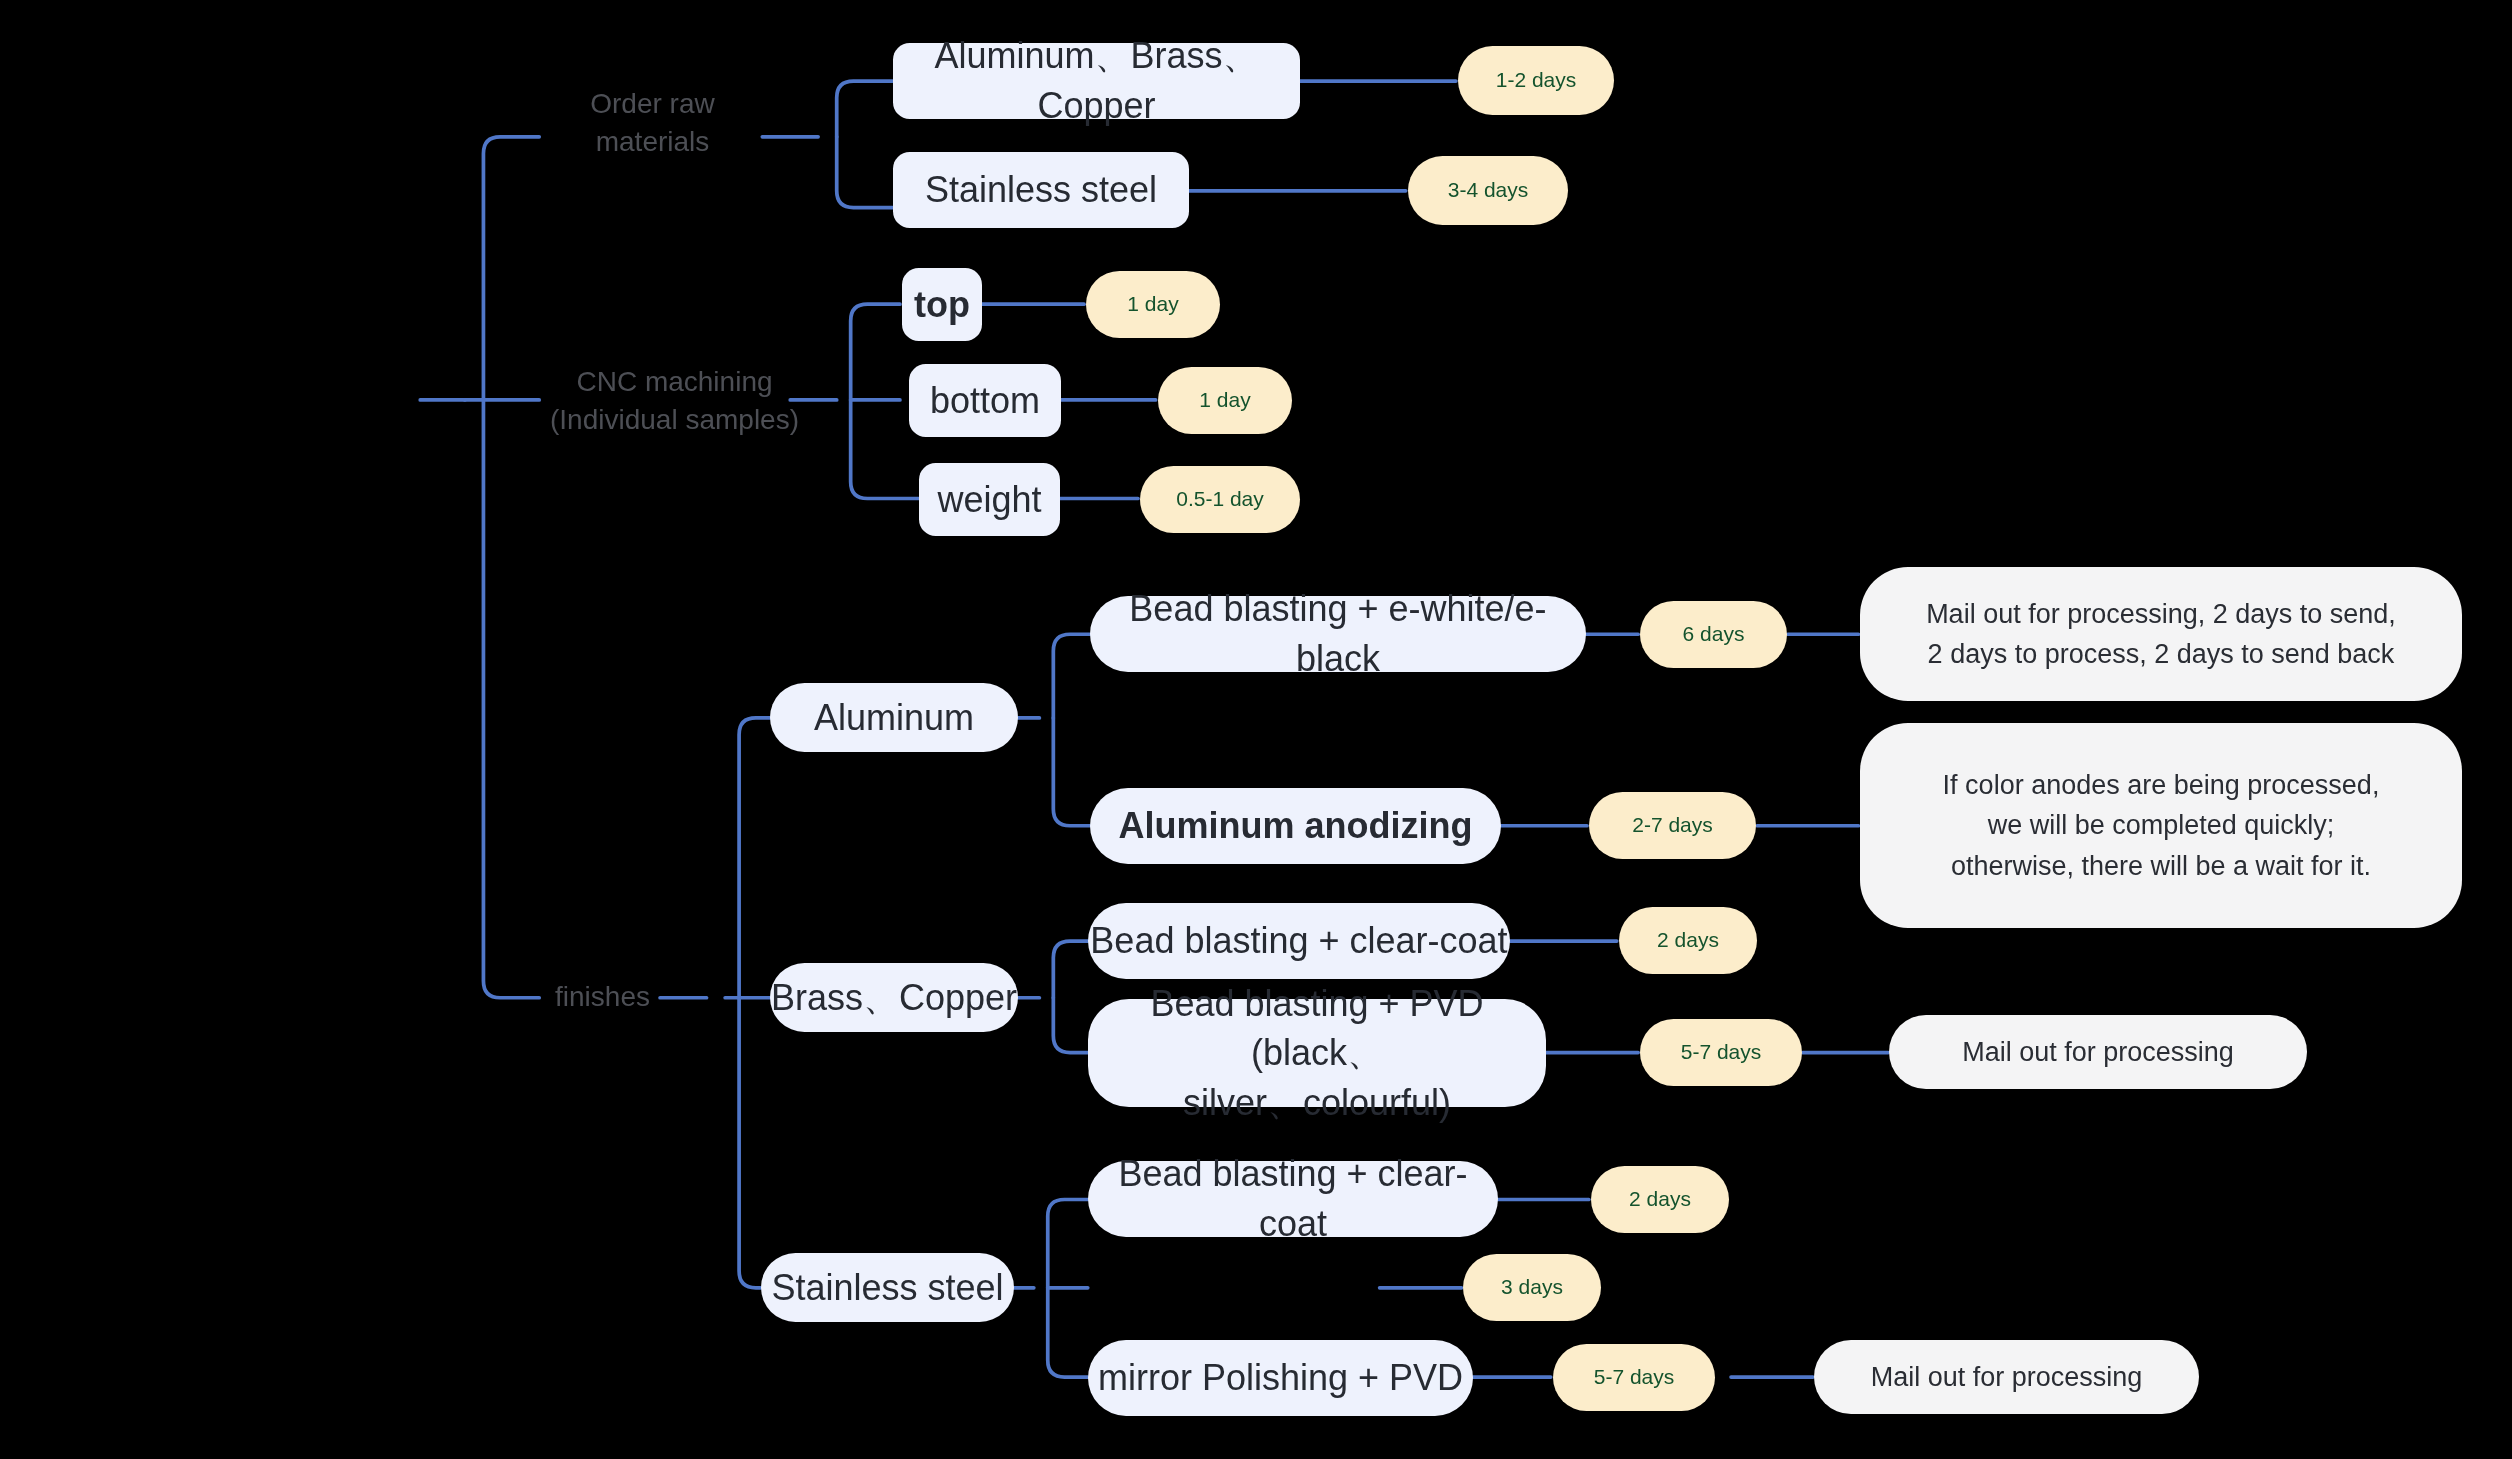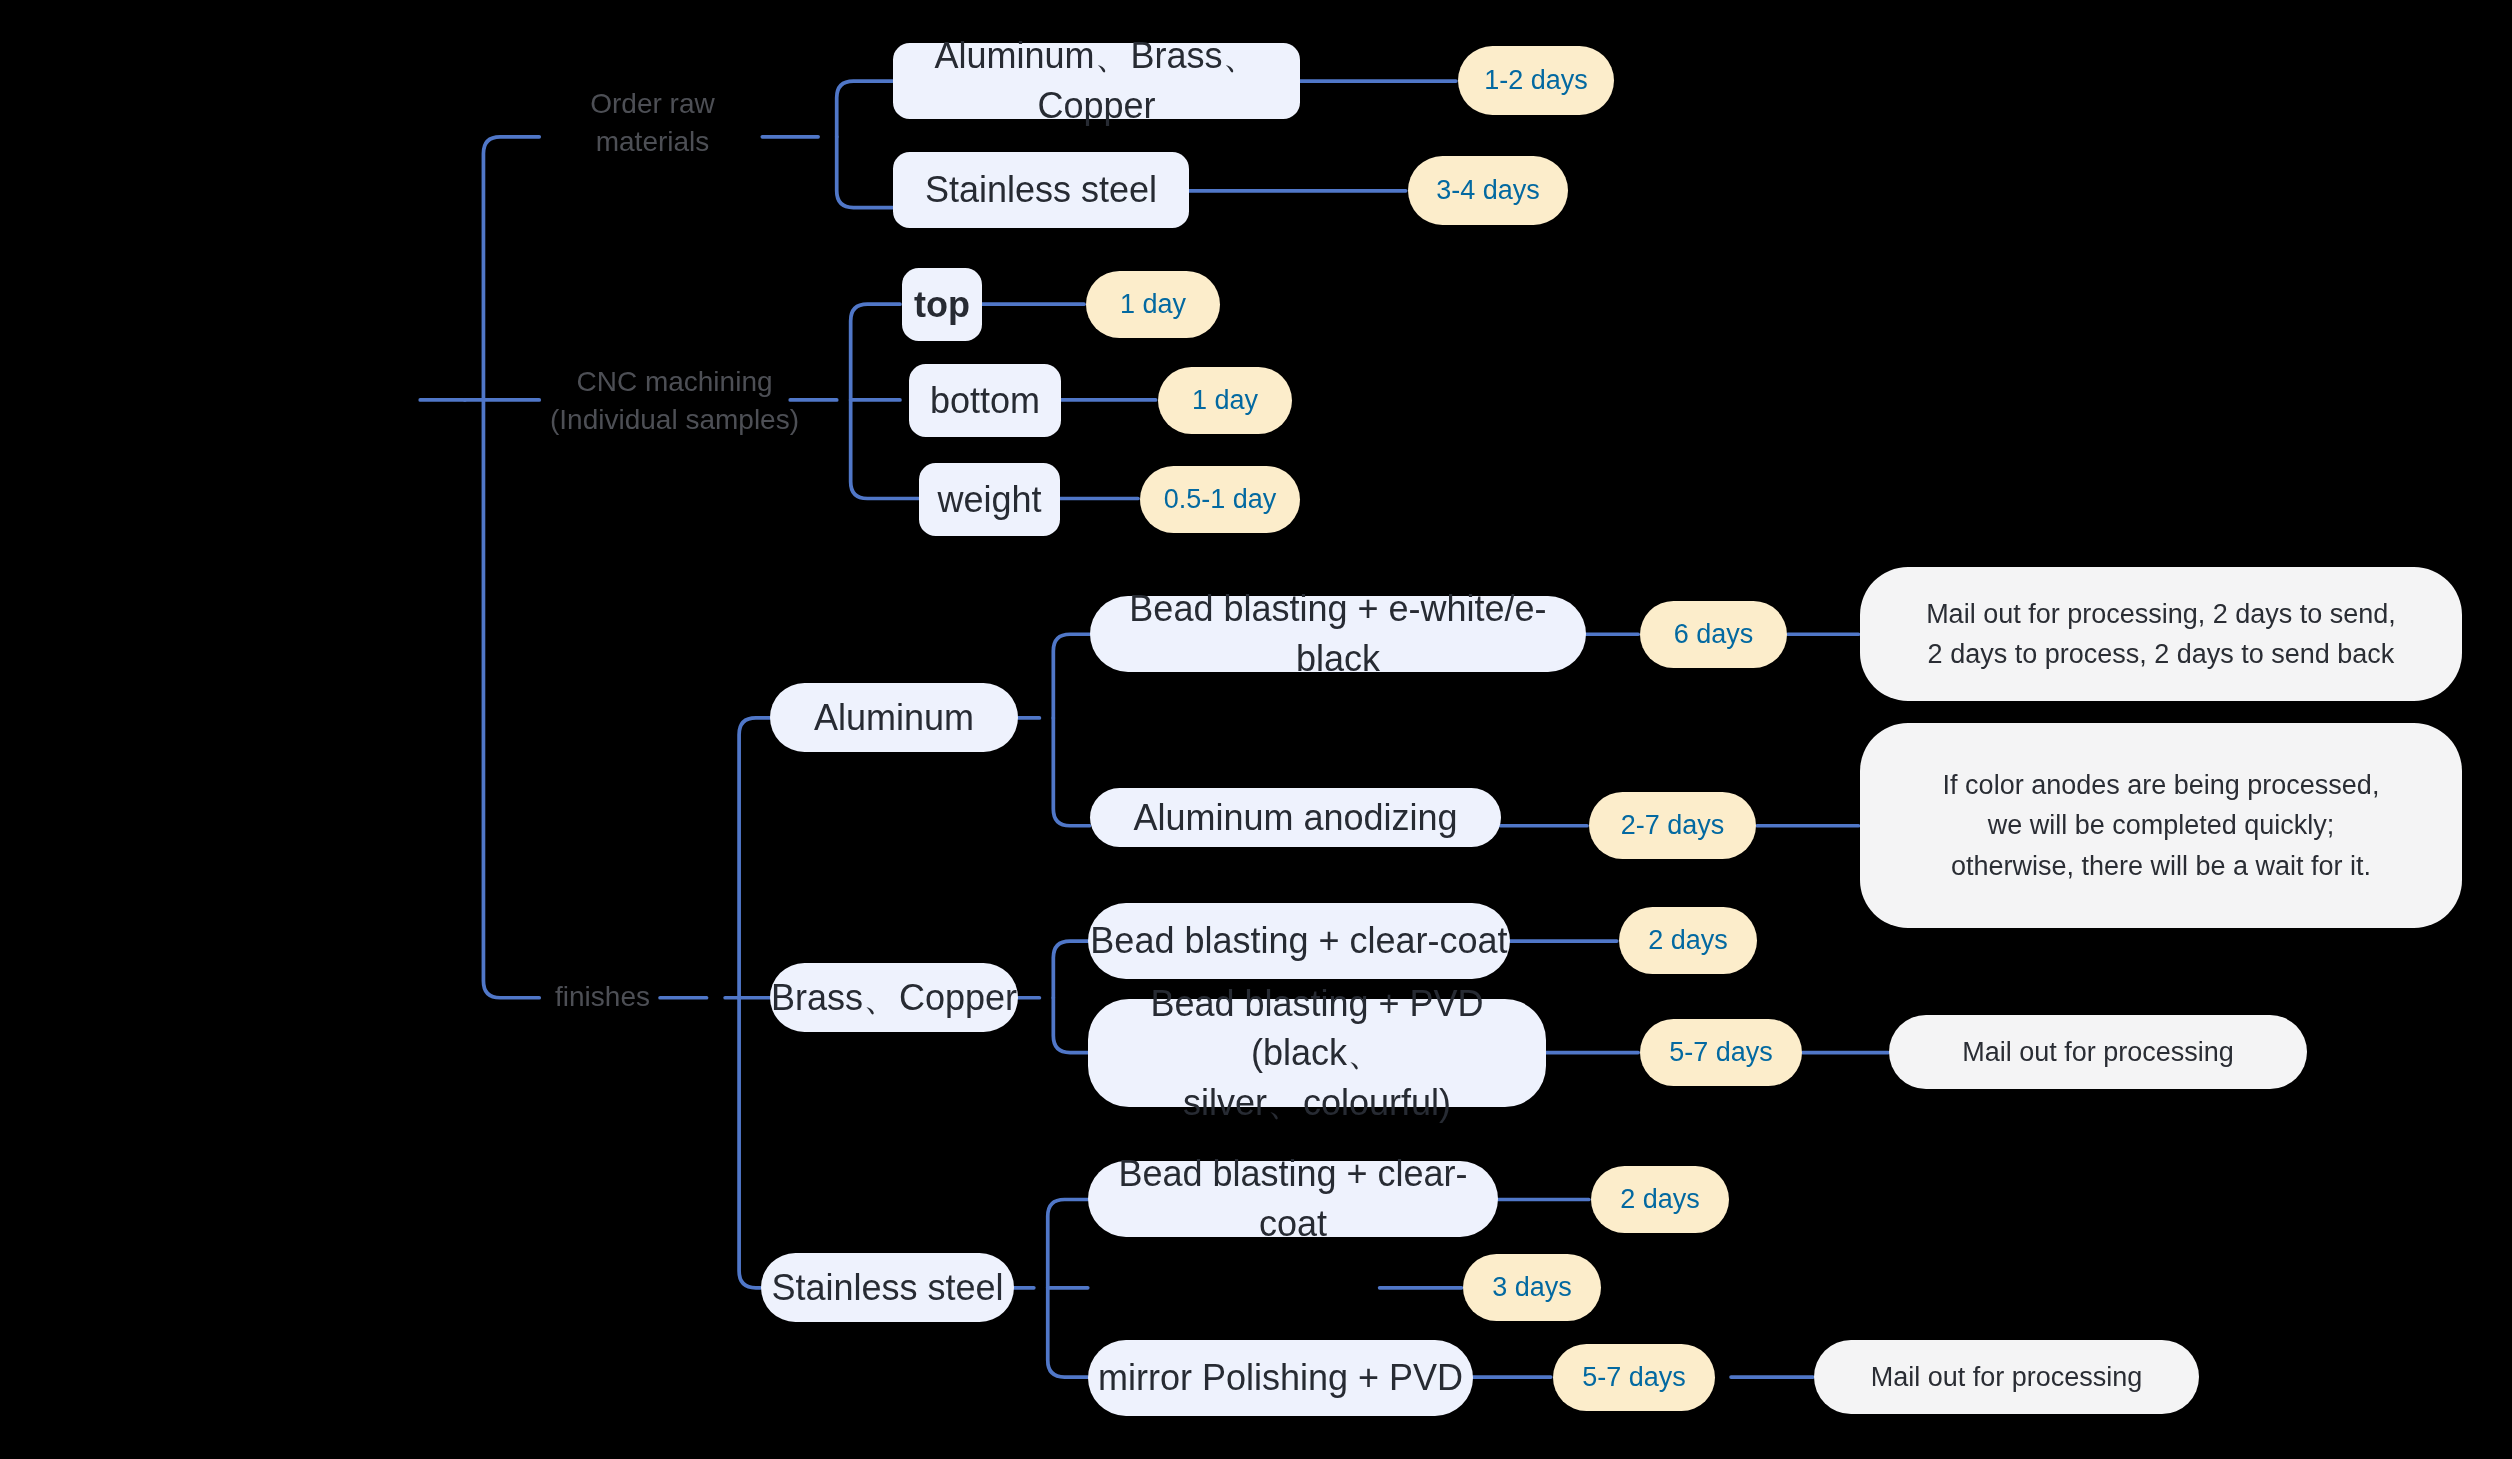--- a/index.html
+++ b/index.html
@@ -44,22 +44,22 @@
     background:#eef2fd;
     border-radius:16.7px;
     font-size:36px;
     color:#272b33;
   }
   .proc.pill{ border-radius:41px; }
   
   .badge{
     background:#fcedcb;
     border-radius:41px;
-    font-size:27px;
-    color:#0369a1;
+    font-size:21px;
+    color:#14532d;
   }
   
   .note{
     background:#f4f4f5;
     border-radius:48px;
     font-size:27px;
     color:#2a2d34;
     line-height:1.5;
     padding:6px 24px;
   }
@@ -198,21 +198,21 @@
   <div class="node badge" style="left:1640px; top:601px; width:147px; height:67px;">
     <span>6 days</span>
   </div>
   <div class="node note" style="left:1860px; top:567px; width:602px; height:134px;">
     <div>
       <div>Mail out for processing, 2 days to send,</div>
       <div>2 days to process, 2 days to send back</div>
     </div>
   </div>
 
-  <div class="node proc pill" style="left:1090px; top:788px; width:411px; height:59px;">
+  <div class="node proc pill" style="left:1090px; top:788px; width:411px; height:76px;font-weight:bold;">
     <span>Aluminum anodizing</span>
   </div>
   <div class="node badge" style="left:1589px; top:792px; width:167px; height:67px;">
     <span>2-7 days</span>
   </div>
   <div class="node note" style="left:1860px; top:723px; width:602px; height:205px;">
     <div>
       <div>If color anodes are being processed,</div>
       <div>we will be completed quickly;</div>
       <div>otherwise, there will be a wait for it.</div>

